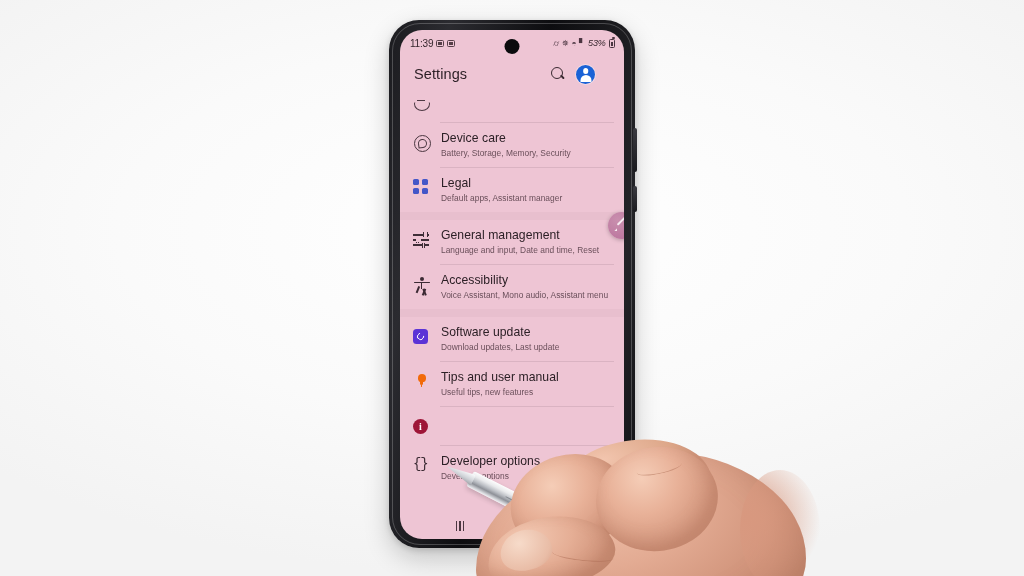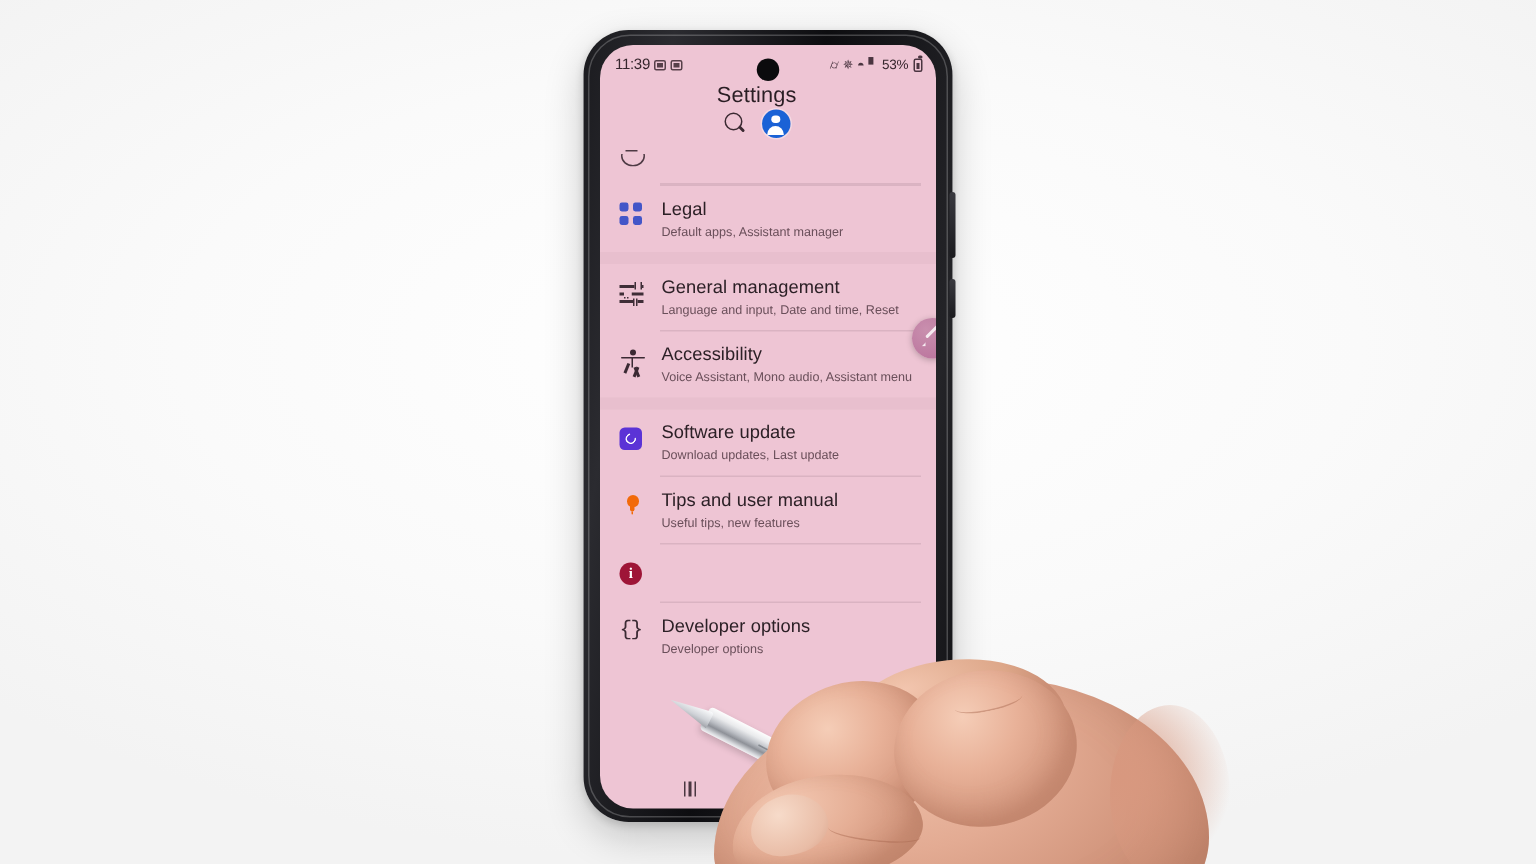--- a/index.html
+++ b/index.html
@@ -75,41 +75,41 @@
   .sb-right { display: flex; align-items: center; gap: 2.5px; }
   .mini-sq {
     width: 8px; height: 7px; border: 1.1px solid #574049; border-radius: 1.5px;
     position: relative;
   }
   .mini-sq::after {
     content:""; position:absolute; left:1px; top:1px;
     width:3.5px; height:3.5px; background:#574049;
   }
   .sb-ico { font-size: 8.5px; line-height: 1; color: #4a3540; }
-  .sb-batt { font-size: 9px; color:#36262d; letter-spacing:-0.2px; }
+  .sb-batt { font-size: 9px; color:#36262d; letter-spacing:-0.2px;font-style:italic; }
   .battglyph {
     width: 6px; height: 9px;
     border: 1.1px solid #4a3540; border-radius: 1.5px;
     position: relative; margin-left: 1px;
   }
   .battglyph::before{
     content:""; position:absolute; left:1.5px; top:-2.2px;
     width:3px; height:1.6px; background:#4a3540; border-radius:1px;
   }
   .battglyph::after{
     content:""; position:absolute; left:0.6px; right:0.6px; bottom:0.6px;
     height:4px; background:#4a3540;
   }
 
   
   .appbar {
     height: 36px;
     display: flex; align-items: center;
     padding: 0 29px 0 14px;
-    position: relative; z-index: 11; flex-direction: column;
+    position: relative; z-index: 11;
   }
   .app-title { font-size: 14.5px; color: #2a1e24; letter-spacing:0.1px; }
   .appbar-sp { flex: 1; }
   .hdr-icons { display: flex; align-items: center; gap: 10px; }
   .search-ico { width: 15px; height: 15px; position: relative; cursor:pointer; }
   .search-ico::before{
     content:""; position:absolute; left:0; top:0;
     width:10px; height:10px; border:1.4px solid #3b2a32; border-radius:50%;
   }
   .search-ico::after{
@@ -424,20 +424,29 @@
       <div class="list-clip-mask"></div>
 
       <div class="group">
         <div class="row clipped">
           <div class="ico-wrap">
             <span class="ic ic-wellbeing"></span>
           </div>
         </div>
         <div class="divider"></div>
 
+        <div class="row">
+          <div class="ico-wrap">
+            <span class="ic ic-care"></span>
+          </div>
+          <div class="txt">
+            <div class="t1">Device care</div>
+            <div class="t2">Battery, Storage, Memory, Security</div>
+          </div>
+        </div>
         <div class="divider"></div>
 
         <div class="row">
           <div class="ico-wrap">
             <span class="ic ic-apps">
               <i></i>
                 <i></i>
                 <i></i>
                 <i></i>
             </span>

